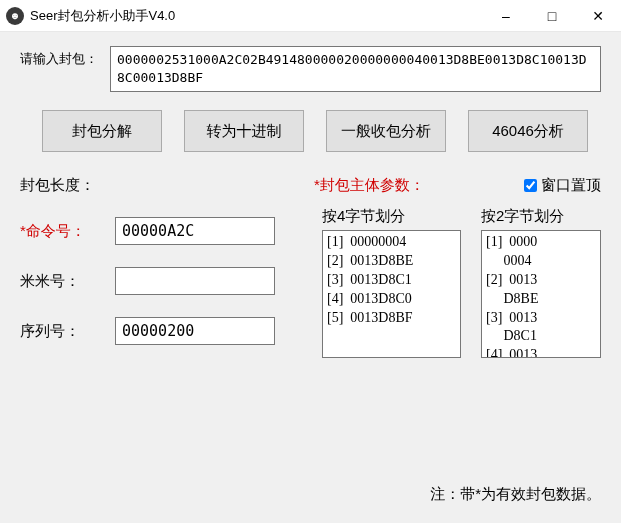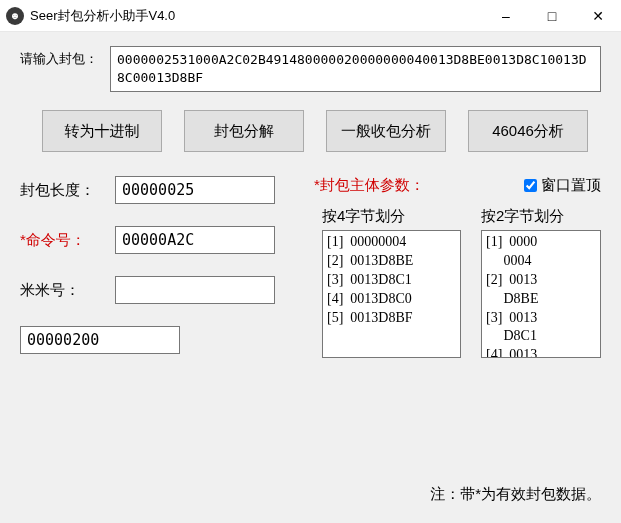--- a/index.html
+++ b/index.html
@@ -170,42 +170,42 @@
 </div>
 
 <div class="client">
 
   <div class="row">
     <div class="lbl">请输入封包：</div>
     <textarea class="main-input" style="">0000002531000A2C02B49148000002000000004​0013D8BE0013D8C10013D8C00013D8BF</textarea>
   </div>
 
   <div class="btn-row">
+    <button class="big-btn">封包分解</button>
     <button class="big-btn">转为十进制</button>
-    <button class="big-btn">封包分解</button>
     <button class="big-btn">一般收包分析</button>
     <button class="big-btn">46046分析</button>
   </div>
 
   <div class="lower">
 
     <div class="left-col">
       <div class="field-row">
         <div class="flabel">封包长度：</div>
-        <input type="text" value="00000025" style="">
       </div>
       <div class="field-row">
         <div class="flabel red">*命令号：</div>
         <input type="text" value="00000A2C" style="">
       </div>
       <div class="field-row">
         <div class="flabel">米米号：</div>
         <input type="text" class="blur" value="        " style="">
       </div>
       <div class="field-row">
+        <div class="flabel">序列号：</div>
         <input type="text" value="00000200" style="">
       </div>
     </div>
 
     <div class="right-col">
       <div class="right-top">
         <span class="params-label">*封包主体参数：</span>
         <label class="chk-wrap">
           <input type="checkbox" checked="" style="">
           <span>窗口置顶</span>

